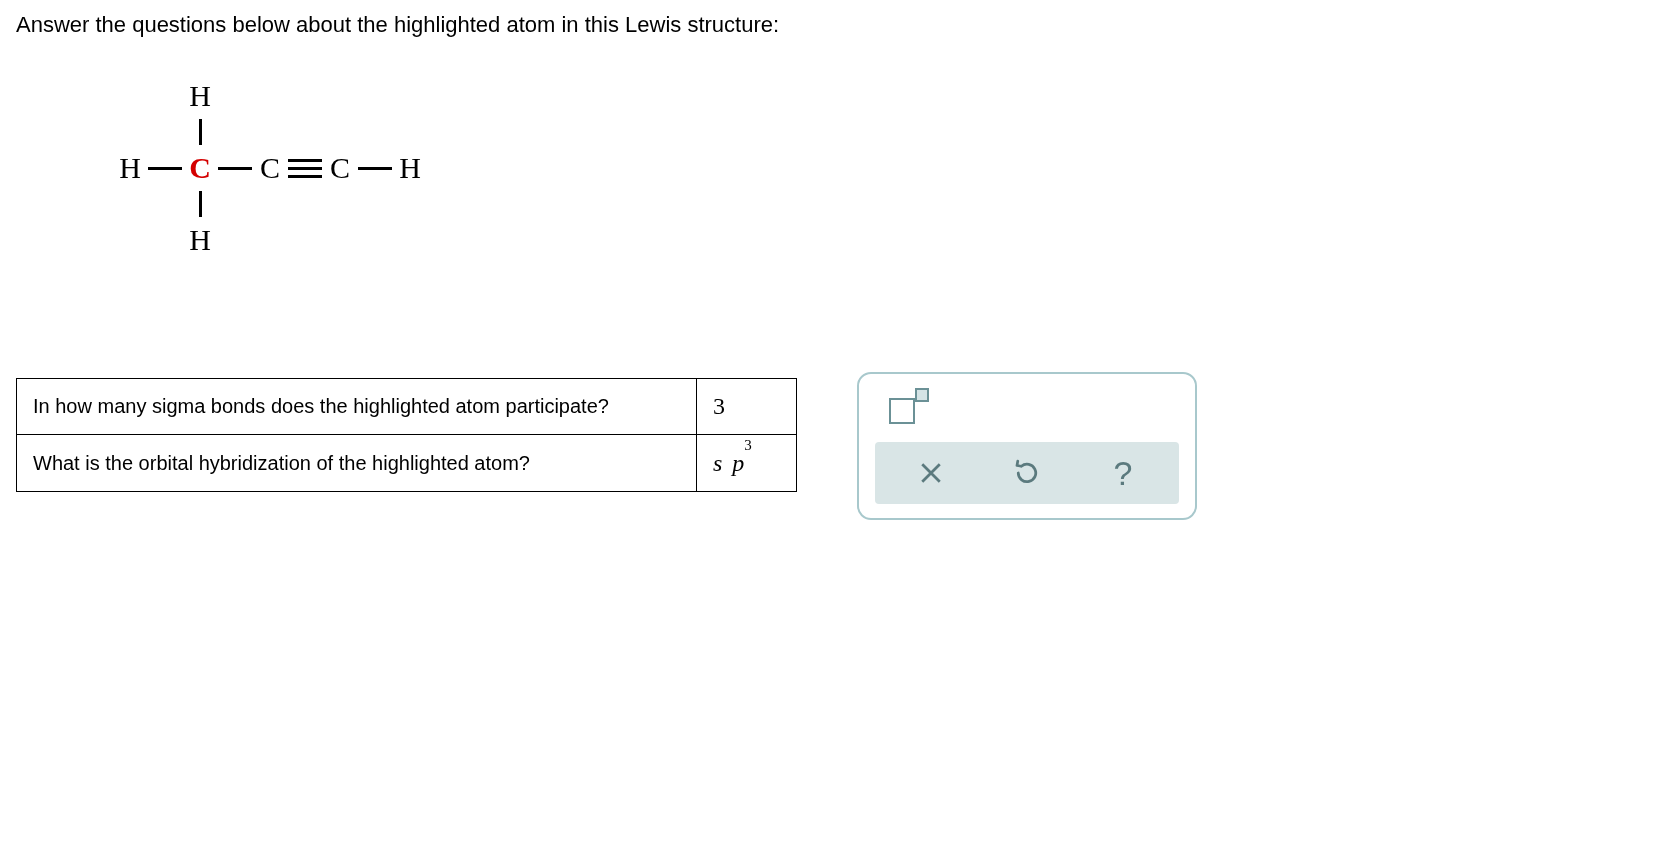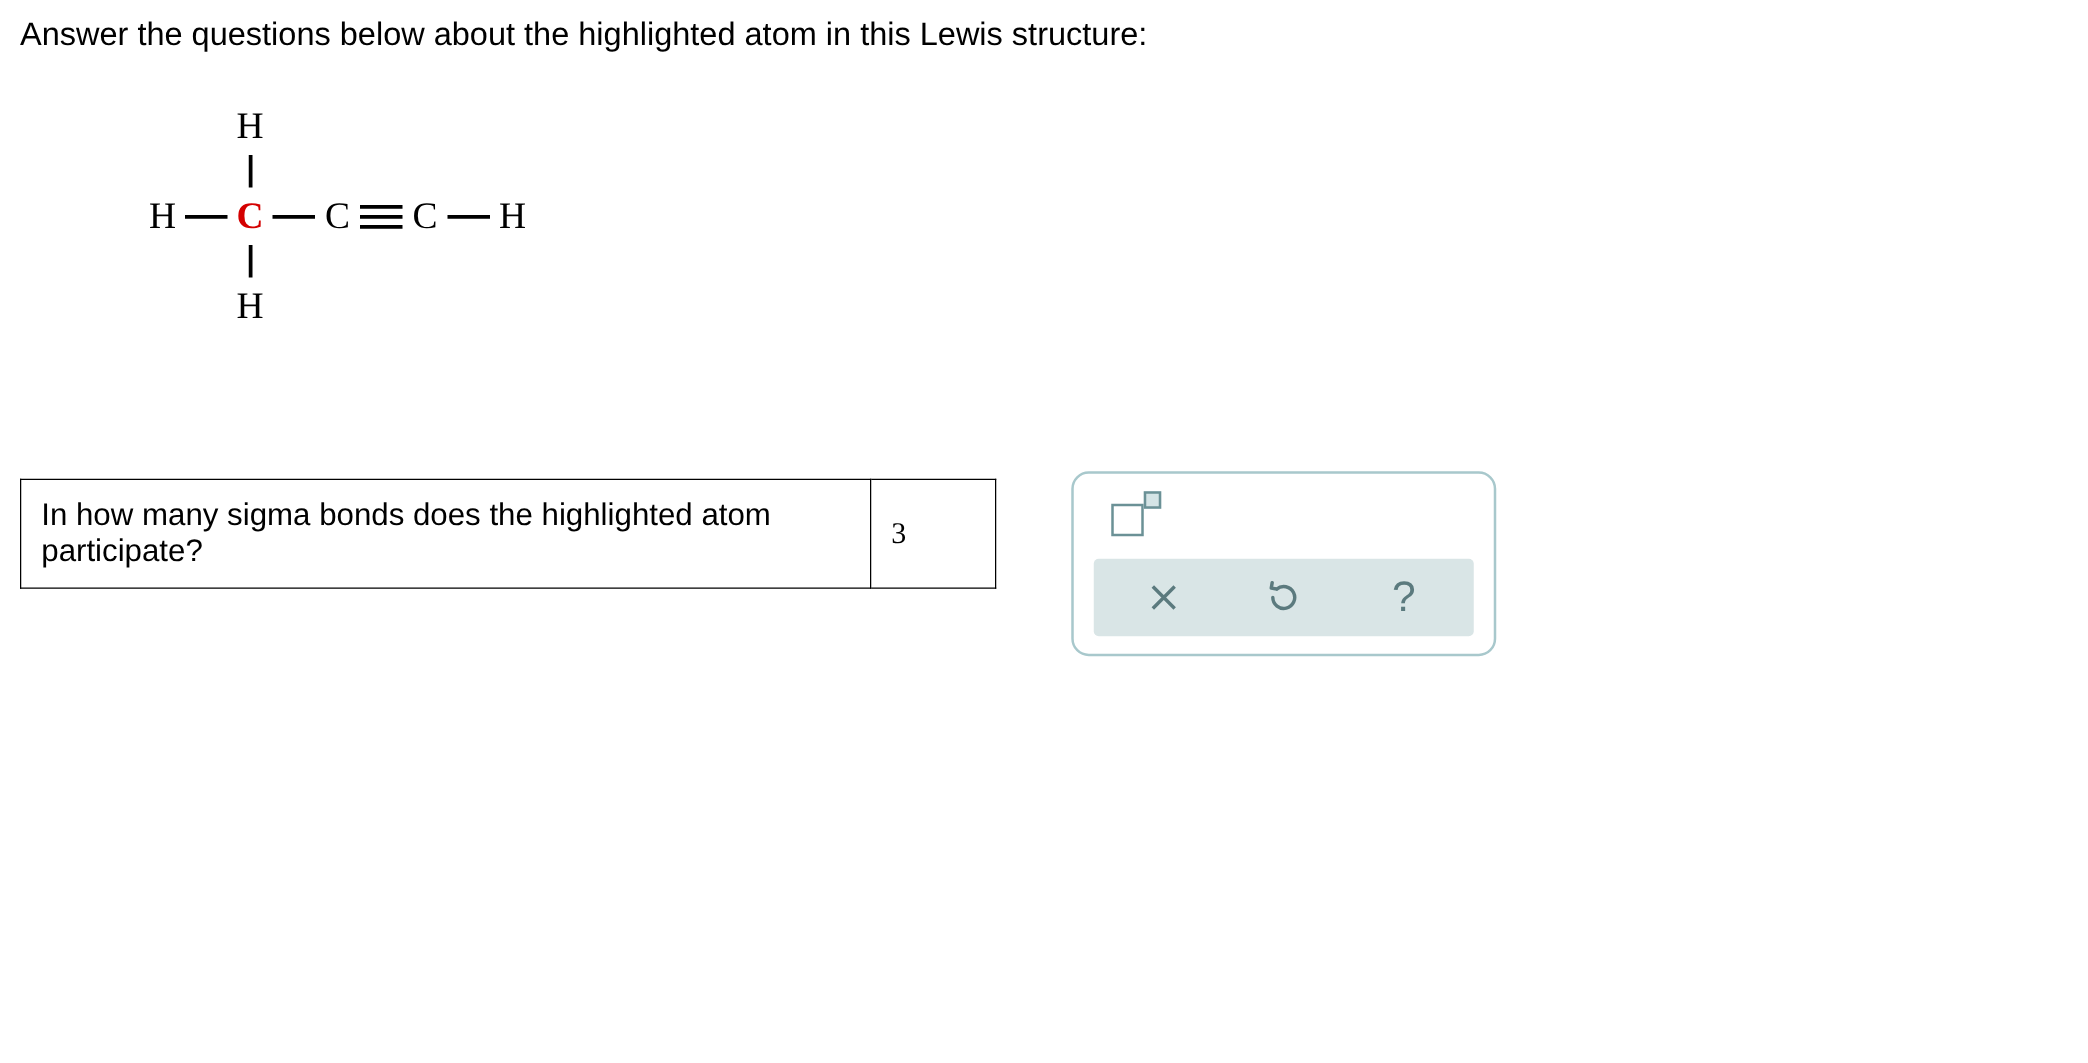--- a/index.html
+++ b/index.html
@@ -7,21 +7,21 @@
       margin: 0;
       padding: 12px 16px;
       font-family: Verdana, Geneva, sans-serif;
       font-size: 22px;
       color: #000;
       background: #fff;
       width: 1670px;
       height: 850px;
     }
     .question-prompt {
-      font-size: 26px;
+      font-size: 22px;
       margin-bottom: 40px;
     }
     .lewis-structure {
       font-family: 'Times New Roman', Times, serif;
       font-size: 30px;
       margin-left: 100px;
       margin-bottom: 120px;
       line-height: 1;
     }
     .lewis-row {
@@ -50,21 +50,21 @@
       display: flex;
       align-items: flex-start;
       gap: 60px;
     }
     .answer-table {
       border-collapse: collapse;
     }
     .answer-table td {
       border: 1.5px solid #000;
       padding: 14px 16px;
-      font-size: 25px;
+      font-size: 20px;
       vertical-align: middle;
     }
     .answer-table .q-cell { width: 680px; }
     .answer-table .a-cell { width: 100px; text-align: left; font-family: 'Times New Roman', serif; font-size: 24px; }
     .sp3 {
       font-family: 'Times New Roman', serif;
       font-style: italic;
       font-size: 24px;
       position: relative;
       letter-spacing: 2px;
@@ -173,20 +173,28 @@
   </div>
 </div>
 
 <div class="answer-section">
   <table class="answer-table">
     <tbody>
         <tr>
       <td class="q-cell">In how many sigma bonds does the highlighted atom participate?</td>
       <td class="a-cell">3</td>
     </tr>
+    <tr>
+      <td class="q-cell">What is the orbital hybridization of the highlighted atom?</td>
+      <td class="a-cell">
+        <span class="sp3">
+          <span class="sp-base">s p</span><sup>3</sup>
+        </span>
+      </td>
+    </tr>
   </tbody>
     </table>
 
   <div class="tool-panel">
     <div class="tool-row1">
       <div class="superscript-tool">
         <div class="big-sq"></div>
         <div class="small-sq"></div>
       </div>
     </div>

